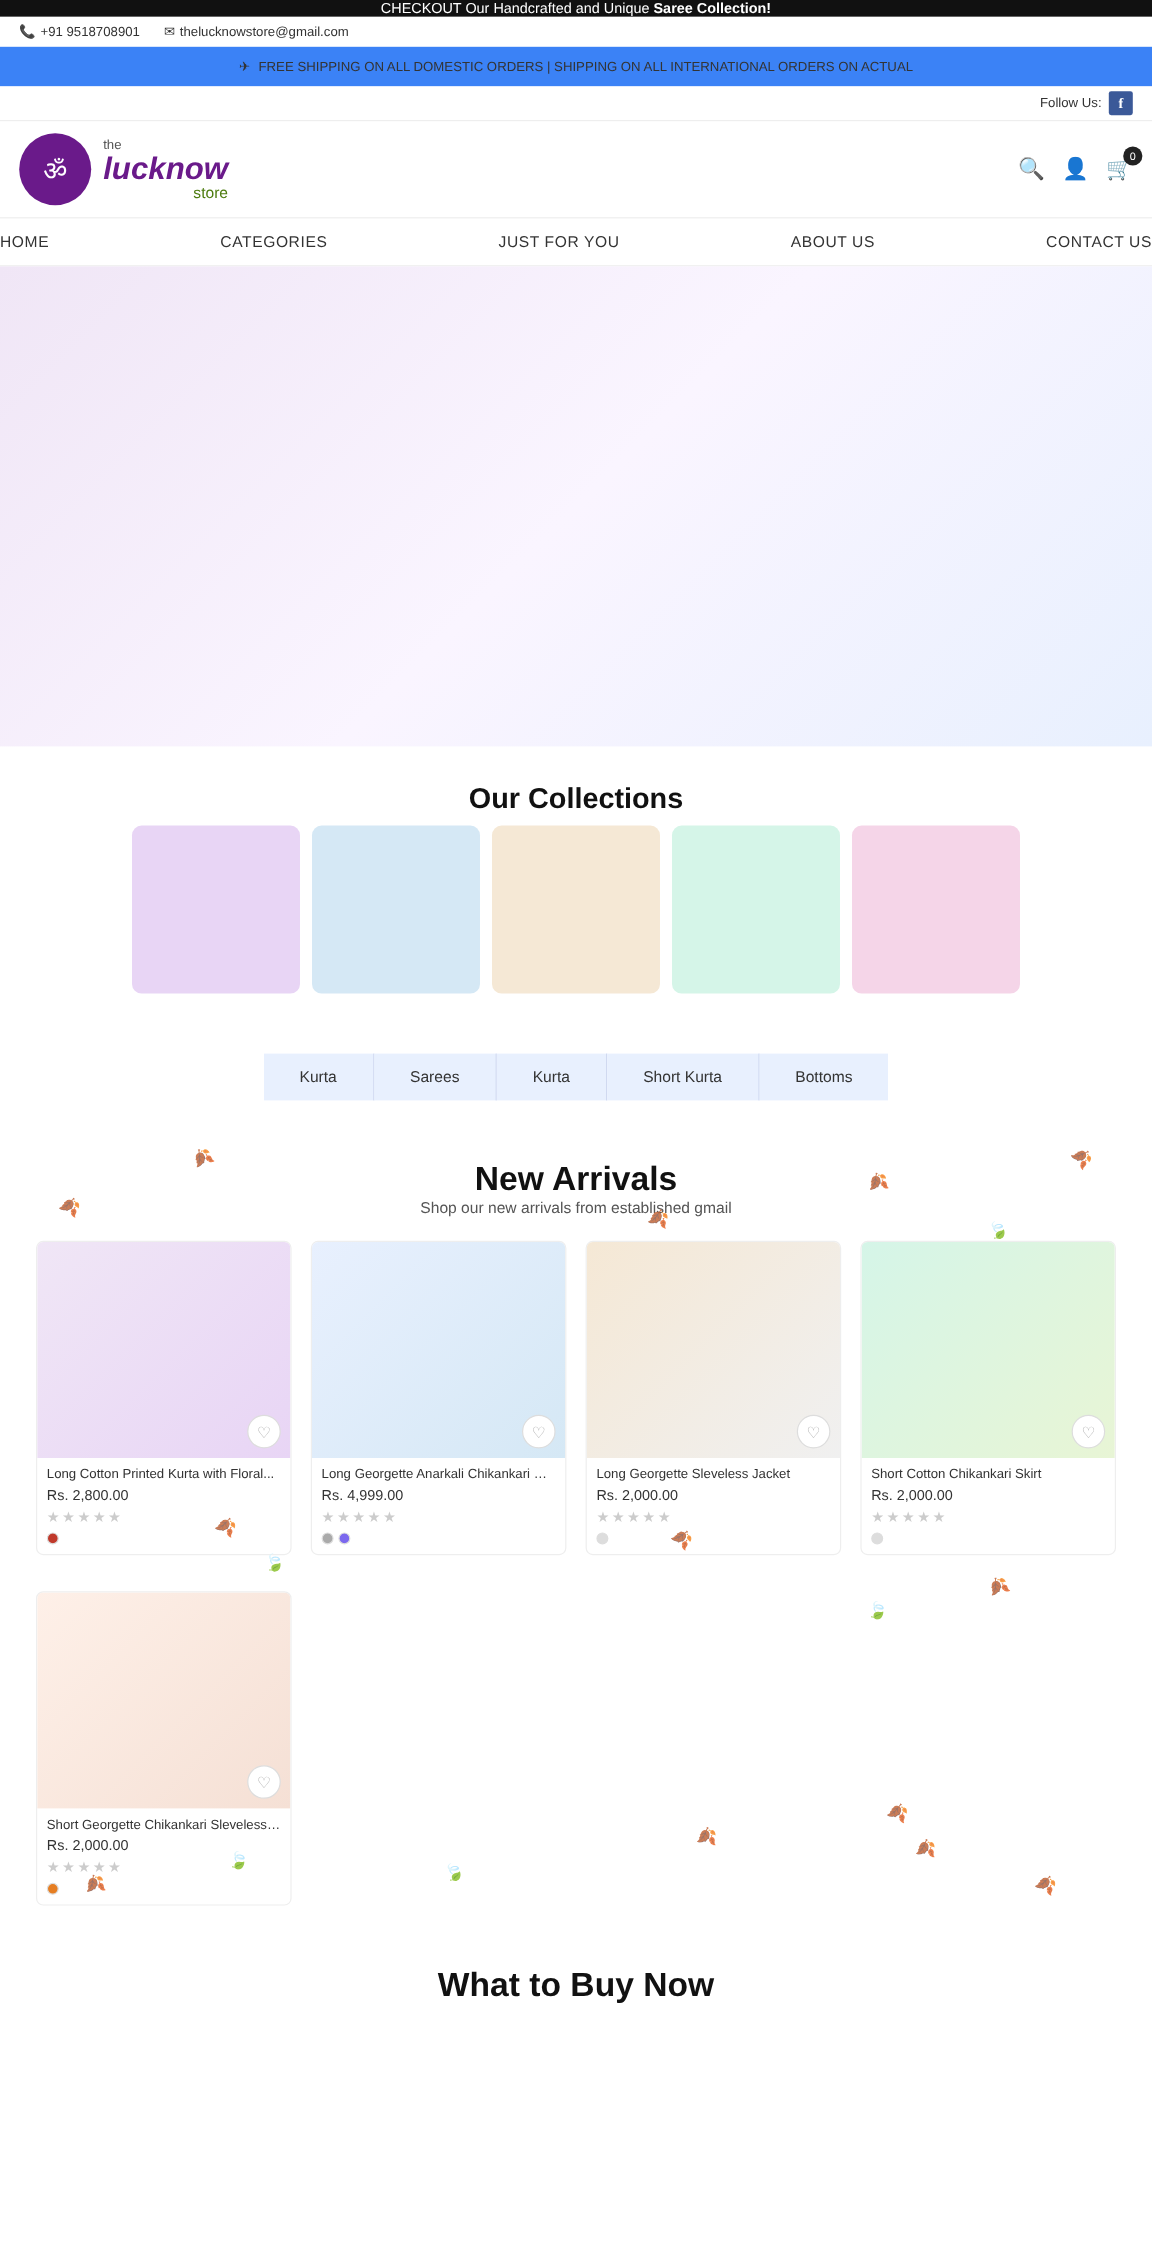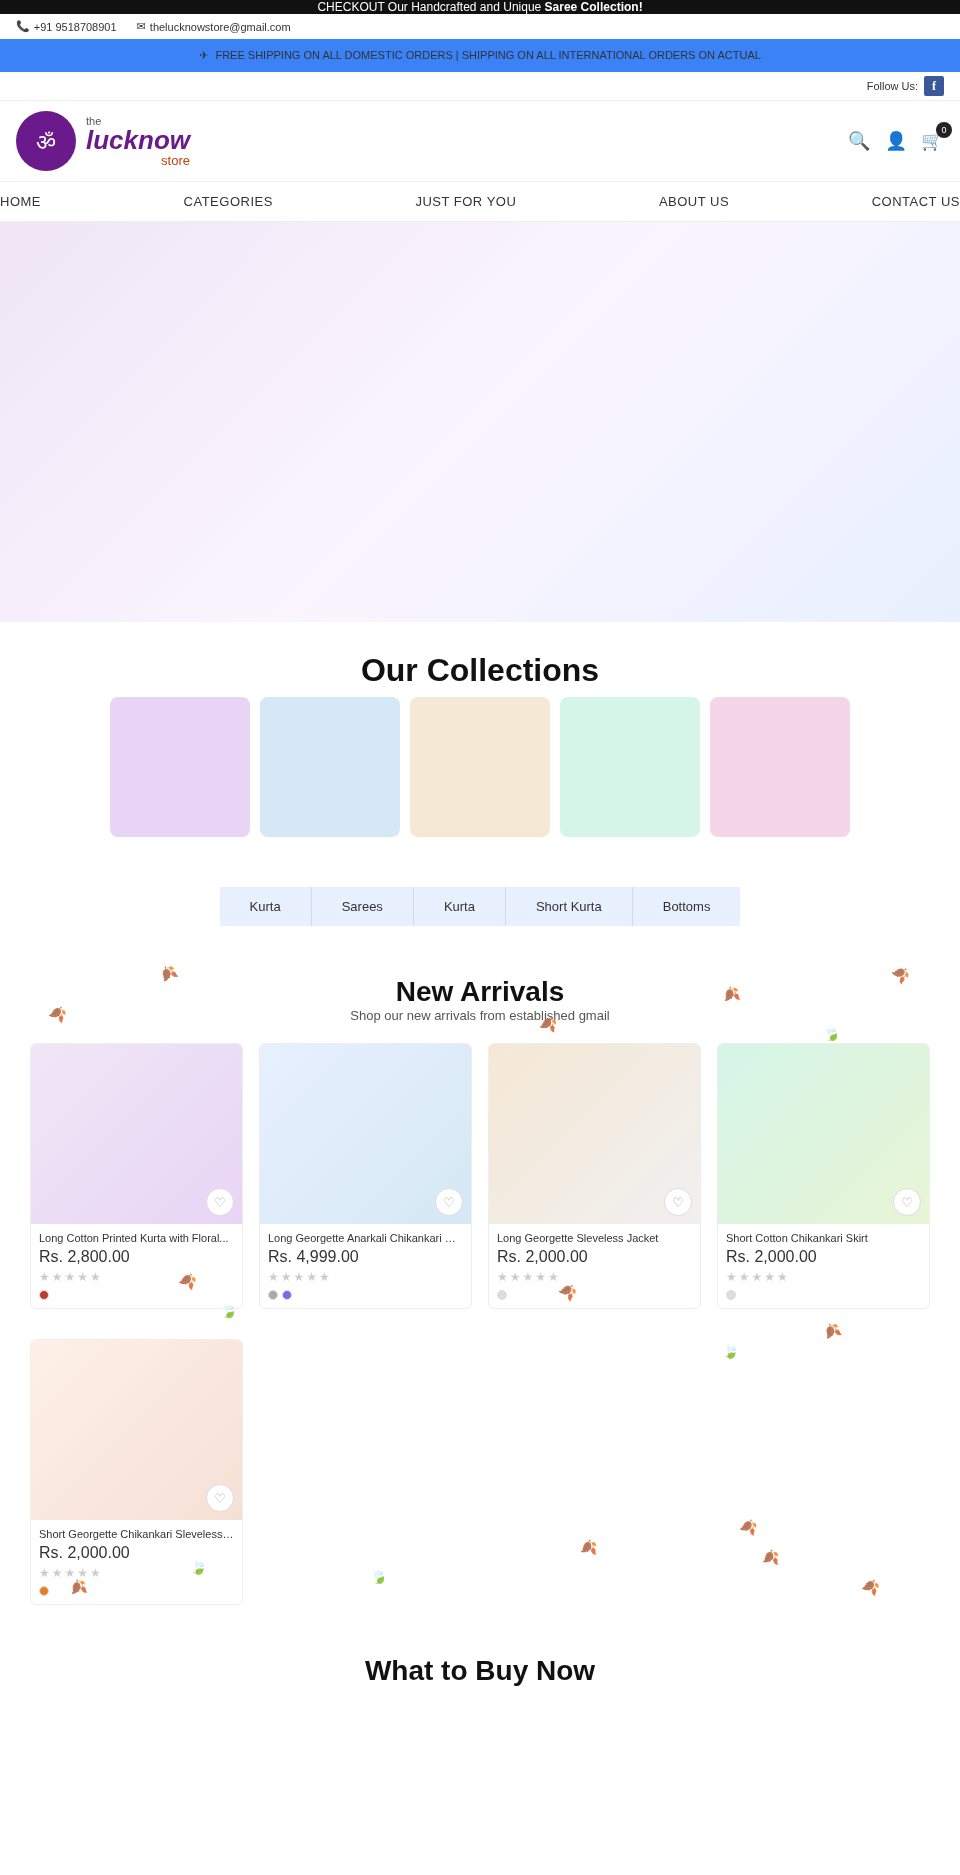--- a/index.html
+++ b/index.html
@@ -74,21 +74,21 @@
       justify-content: center;
       color: #fff;
       font-size: 22px;
     }
     .logo-text {
       display: flex;
       flex-direction: column;
     }
     .logo-text .the { font-size: 11px; color: #555; }
     .logo-text .lucknow { font-size: 26px; font-weight: bold; color: #6a1a8a; line-height: 1; font-style: italic; }
-    .logo-text .store { font-size: 13px; color: #c2410c; text-align: right; }
+    .logo-text .store { font-size: 13px; color: #4d7c0f; text-align: right; }
 
     .header-icons {
       display: flex;
       align-items: center;
       gap: 14px;
       font-size: 18px;
       color: #333;
       position: relative;
     }
     .cart-icon-wrap {
@@ -143,21 +143,21 @@
       font-size: 32px;
       font-weight: bold;
     }
 
     
     .section {
       padding: 30px 20px;
       text-align: center;
     }
     .section h2 {
-      font-size: 32px;
+      font-size: 24px;
       font-weight: bold;
       color: #111;
       margin-bottom: 8px;
     }
     .section p {
       font-size: 13px;
       color: #555;
       margin-bottom: 20px;
     }
 
@@ -262,21 +262,21 @@
     }
     .product-title {
       font-size: 11px;
       color: #333;
       margin-bottom: 4px;
       white-space: nowrap;
       overflow: hidden;
       text-overflow: ellipsis;
     }
     .product-price {
-      font-size: 16px;
+      font-size: 12px;
       color: #333;
       margin-bottom: 4px;
     }
     .product-rating {
       display: flex;
       gap: 2px;
       margin-bottom: 6px;
     }
     .star { color: #ccc; font-size: 12px; }
     .product-color-dots {

